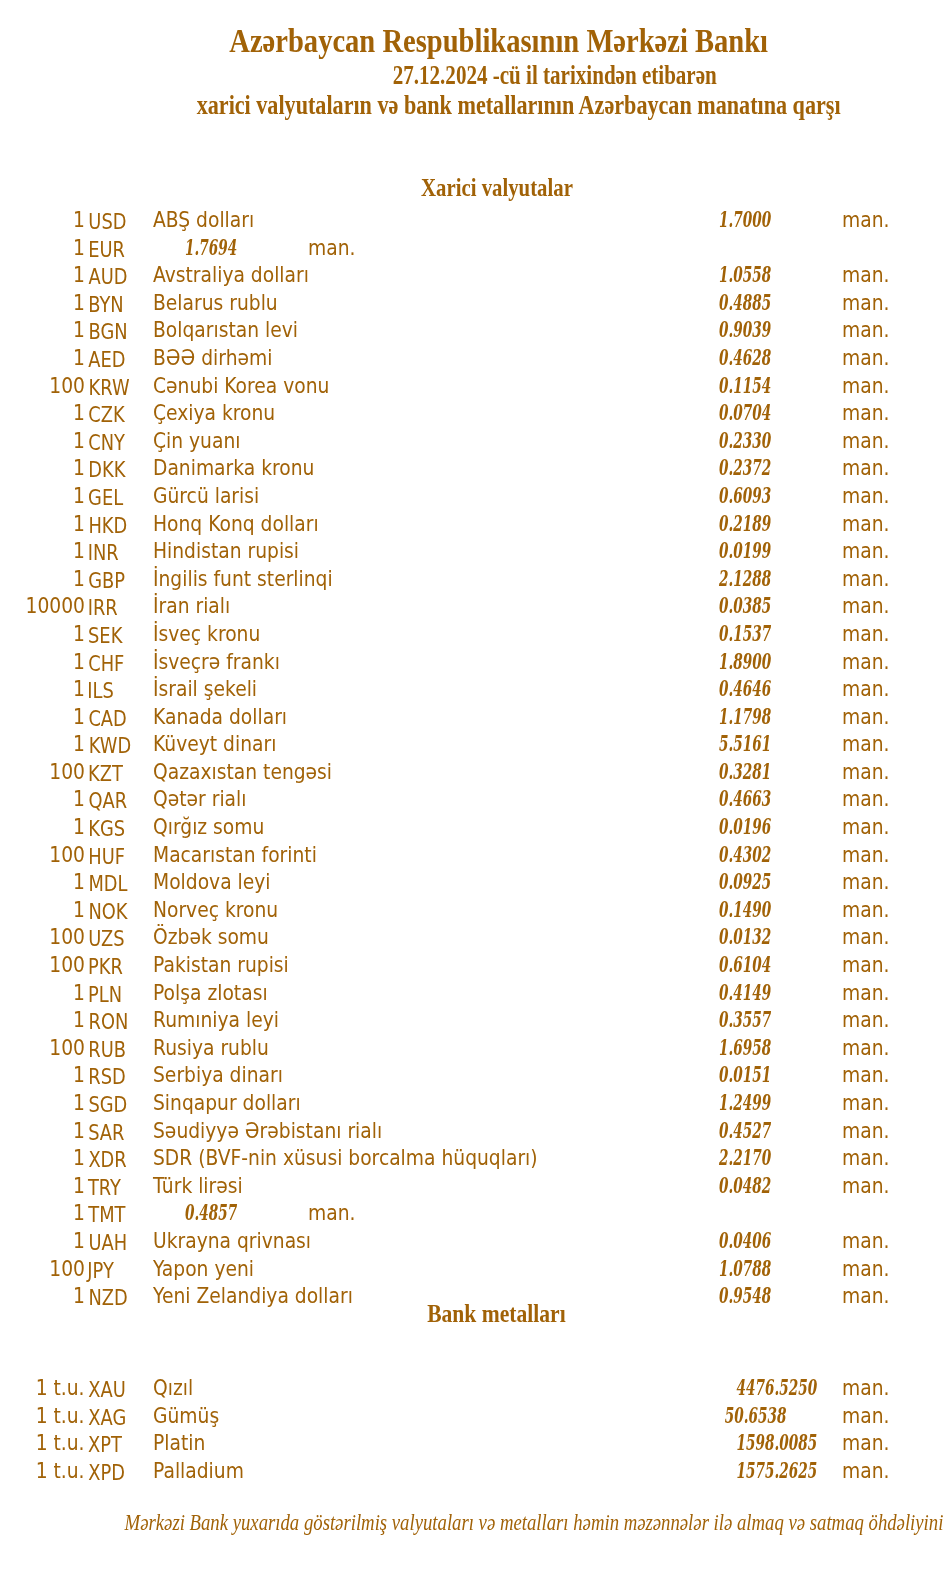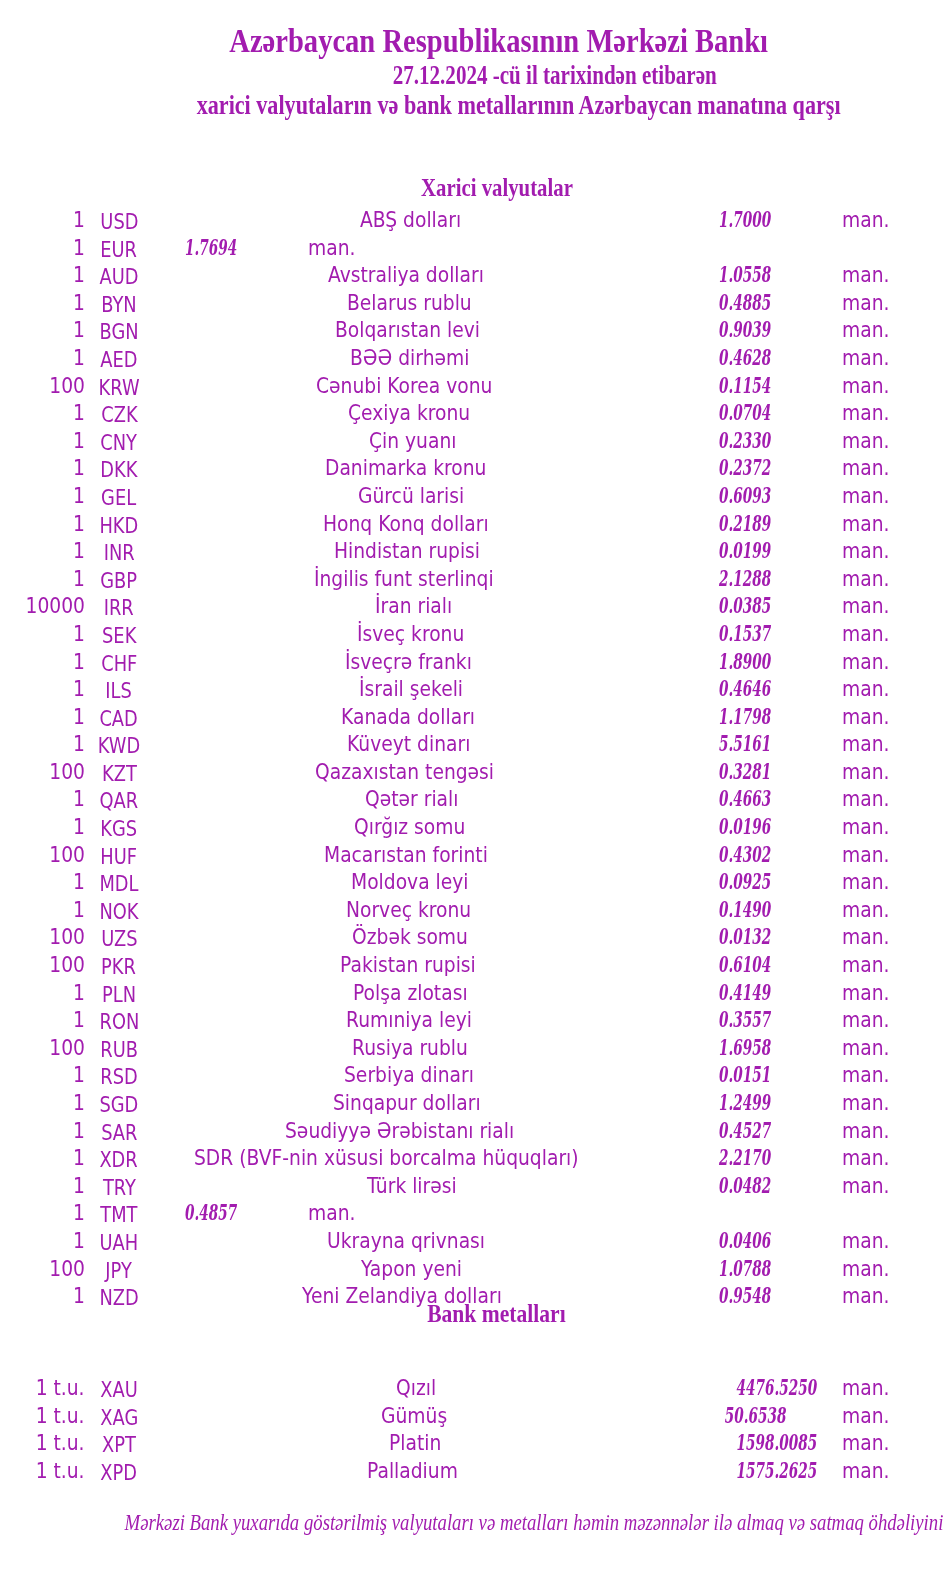--- a/index.html
+++ b/index.html
@@ -1,21 +1,21 @@
 <!DOCTYPE html>
 <html><head>
 <meta charset="utf-8">
 <style>
   html,body { margin:0; padding:0; background:#fff; }
   .page {
     position: relative;
     width: 946px;
     height: 1569px;
     background: #ffffff;
-    color: #a21caf;
+    color: #a16207;
     overflow: hidden;
     font-family: "DejaVu Sans", sans-serif;
   }
   
   .hline {
     position: absolute;
     left: 0;
     width: 100%;
     box-sizing: border-box;
     text-align: center;
@@ -34,22 +34,22 @@
   .sec-xarici > span { transform: scaleX(0.80); }
   .sec-metals { top: 1300px; line-height: 27px; font-size: 26px; padding-left: 46px; }
   .sec-metals > span { transform: scaleX(0.83); }
   
   .tbl { position: absolute; left: 0; width: 946px; }
   .tbl-currencies { top: 206px; }
   .tbl-metals     { top: 1374px; }
   .row { display: flex; height: 27.6px; line-height: 27.6px; font-size: 22px; white-space: nowrap; }
   .col { overflow: visible; }
   .c-amt  { width: 85px;  text-align: right; }
-  .c-code { width: 68px;  text-align: center; }
-  .c-name { flex: 1;      text-align: center; }
+  .c-code { width: 68px;  text-align: left; }
+  .c-name { flex: 1;      text-align: left; }
   .c-rate { width: 140px; }
   .c-man  { width: 119px; text-align: left; padding-left: 15px; box-sizing: border-box; }
   .tx { display: inline-block; transform: scaleX(0.85); }
   .c-amt  .tx { transform-origin: right center; }
   .c-code .tx { transform-origin: center center; font-size: 21px; position: relative; top: 2px; }
   .c-name .tx { transform-origin: left center; }
   .c-man  .tx { transform-origin: left center; }
   .c-rate .tx {
     font-family: "DejaVu Serif", serif;
     font-style: italic;

